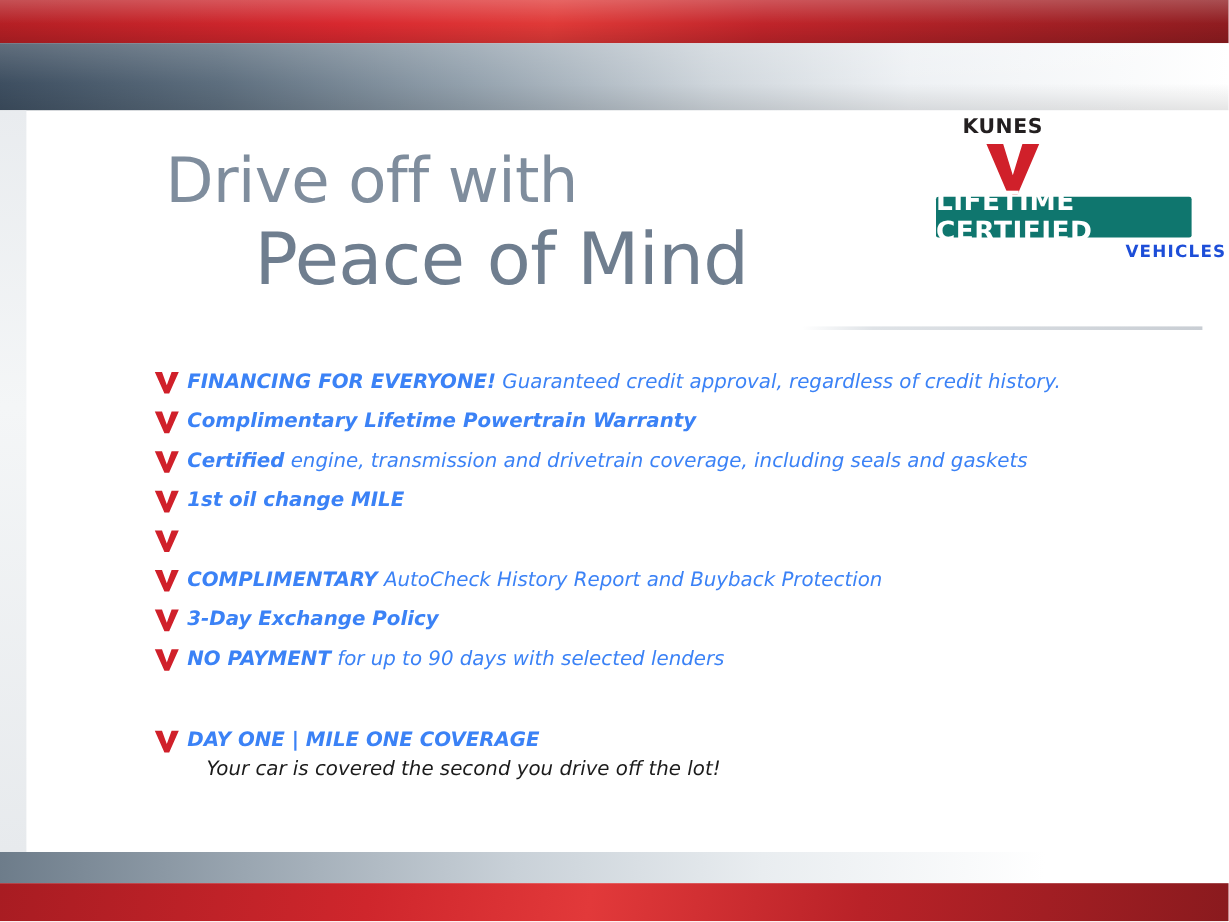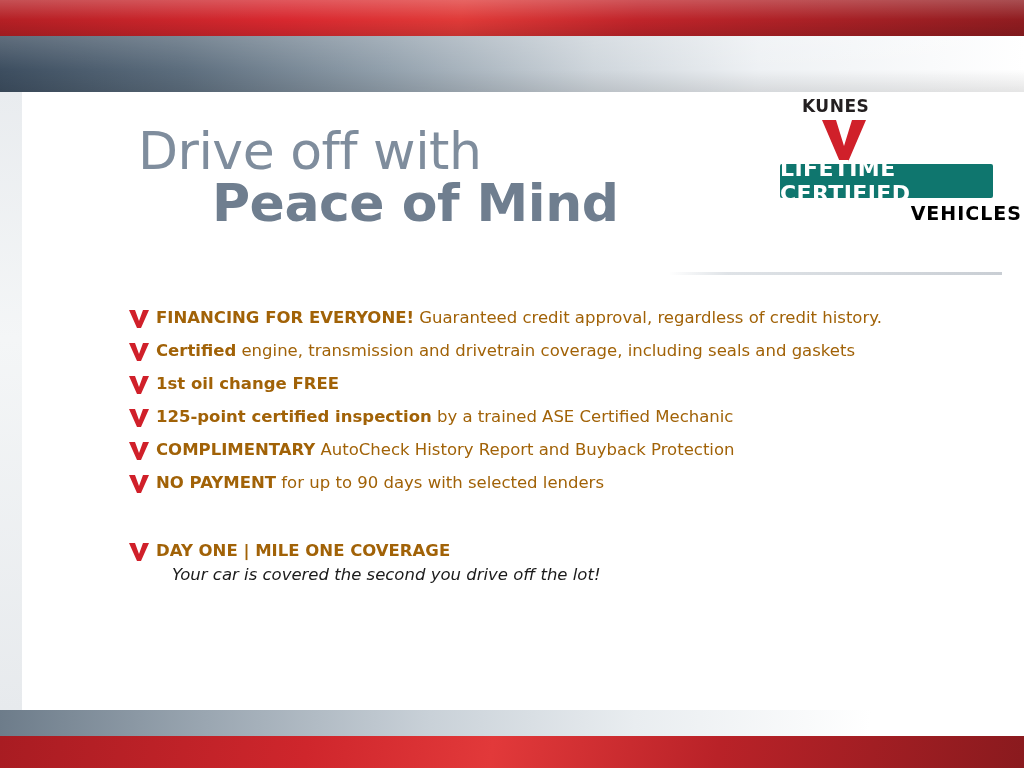--- a/index.html
+++ b/index.html
@@ -102,24 +102,25 @@
     color: #7e8c9c;
   }
   .headline .line1 {
     font-size: 52px;
     font-weight: 400;
     letter-spacing: -0.5px;
     color: #7f8d9d;
     font-family: "DejaVu Sans", sans-serif;
   }
   .headline .line2 {
-    font-size: 52px;
-    font-weight: 700;
+    font-size: 60px;
+    font-weight: 400;
     letter-spacing: -0.5px;
     color: #6f7e8f;
+    margin-top: 10px;
     margin-left: 74px;
     font-family: "DejaVu Sans", sans-serif;
   }
 
   .headline-rule {
     position: absolute;
     left: 22px;
     top: 272px;
     width: 980px;
     height: 3px;
@@ -173,23 +174,23 @@
     letter-spacing: 0.4px;
     display: flex;
     align-items: center;
     justify-content: center;
     font-family: "DejaVu Sans", sans-serif;
   }
   .logo .vehicles {
     position: absolute;
     right: 6px;
     top: 106px;
-    font-size: 19px;
-    font-weight: 700;
-    color: #000000;
+    font-size: 14px;
+    font-weight: 700;
+    color: #1d4ed8;
     letter-spacing: 1px;
     font-family: "DejaVu Sans", sans-serif;
   }
 
   
   .bullets {
     position: absolute;
     left: 128px;
     top: 308px;
     width: 820px;
@@ -201,22 +202,23 @@
   }
   .bullet-icon {
     flex: 0 0 auto;
     width: 22px;
     height: 20px;
     margin-top: 1px;
     margin-right: 6px;
   }
   .bullet-text {
     font-size: 16.5px;
-    color: #a16207;
+    color: #3b82f6;
     line-height: 1.22;
+    font-style: italic;
     font-family: "DejaVu Sans", sans-serif;
   }
   .bullet-text .b {
     font-weight: 700;
   }
   .bullet-sub {
     font-size: 16.5px;
     color: #1b1b1b;
     font-style: italic;
     margin-top: 3px;
@@ -258,57 +260,72 @@
 
     <div class="bullet-row">
       <span class="bullet-icon">
         <svg width="22" height="20" viewBox="0 0 22 20">
             <path d="M1 1 L7 1 L11 12 L15 1 L21 1 L13 19 L9 19 Z" fill="#d0202a"></path>
           </svg>
       </span>
       <span class="bullet-text"><span class="b">FINANCING FOR EVERYONE!</span><span> Guaranteed credit approval, regardless of credit history.</span></span>
     </div>
 
+    <div class="bullet-row">
+      <span class="bullet-icon">
+        <svg width="22" height="20" viewBox="0 0 22 20">
+            <path d="M1 1 L7 1 L11 12 L15 1 L21 1 L13 19 L9 19 Z" fill="#d0202a"></path>
+          </svg>
+      </span>
+      <span class="bullet-text"><span class="b">Complimentary Lifetime Powertrain Warranty</span><span></span></span>
+    </div>
 
     <div class="bullet-row">
       <span class="bullet-icon">
         <svg width="22" height="20" viewBox="0 0 22 20">
             <path d="M1 1 L7 1 L11 12 L15 1 L21 1 L13 19 L9 19 Z" fill="#d0202a"></path>
           </svg>
       </span>
       <span class="bullet-text"><span class="b">Certified</span><span> engine, transmission and drivetrain coverage, including seals and gaskets</span></span>
     </div>
 
     <div class="bullet-row">
       <span class="bullet-icon">
         <svg width="22" height="20" viewBox="0 0 22 20">
             <path d="M1 1 L7 1 L11 12 L15 1 L21 1 L13 19 L9 19 Z" fill="#d0202a"></path>
           </svg>
       </span>
-      <span class="bullet-text"><span class="b">1st oil change FREE</span><span></span></span>
-    </div>
-
-    <div class="bullet-row">
-      <span class="bullet-icon">
-        <svg width="22" height="20" viewBox="0 0 22 20">
-            <path d="M1 1 L7 1 L11 12 L15 1 L21 1 L13 19 L9 19 Z" fill="#d0202a"></path>
-          </svg>
-      </span>
-      <span class="bullet-text"><span class="b">125-point certified inspection</span><span> by a trained ASE Certified Mechanic</span></span>
+      <span class="bullet-text"><span class="b">1st oil change MILE</span><span></span></span>
+    </div>
+
+    <div class="bullet-row">
+      <span class="bullet-icon">
+        <svg width="22" height="20" viewBox="0 0 22 20">
+            <path d="M1 1 L7 1 L11 12 L15 1 L21 1 L13 19 L9 19 Z" fill="#d0202a"></path>
+          </svg>
+      </span>
     </div>
 
     <div class="bullet-row">
       <span class="bullet-icon">
         <svg width="22" height="20" viewBox="0 0 22 20">
             <path d="M1 1 L7 1 L11 12 L15 1 L21 1 L13 19 L9 19 Z" fill="#d0202a"></path>
           </svg>
       </span>
       <span class="bullet-text"><span class="b">COMPLIMENTARY</span><span> AutoCheck History Report and Buyback Protection</span></span>
     </div>
 
+    <div class="bullet-row">
+      <span class="bullet-icon">
+        <svg width="22" height="20" viewBox="0 0 22 20">
+            <path d="M1 1 L7 1 L11 12 L15 1 L21 1 L13 19 L9 19 Z" fill="#d0202a"></path>
+          </svg>
+      </span>
+      <span class="bullet-text"><span class="b">3-Day Exchange Policy</span><span></span></span>
+    </div>
 
     <div class="bullet-row">
       <span class="bullet-icon">
         <svg width="22" height="20" viewBox="0 0 22 20">
             <path d="M1 1 L7 1 L11 12 L15 1 L21 1 L13 19 L9 19 Z" fill="#d0202a"></path>
           </svg>
       </span>
       <span class="bullet-text"><span class="b">NO PAYMENT</span><span> for up to 90 days with selected lenders</span></span>
     </div>
 

